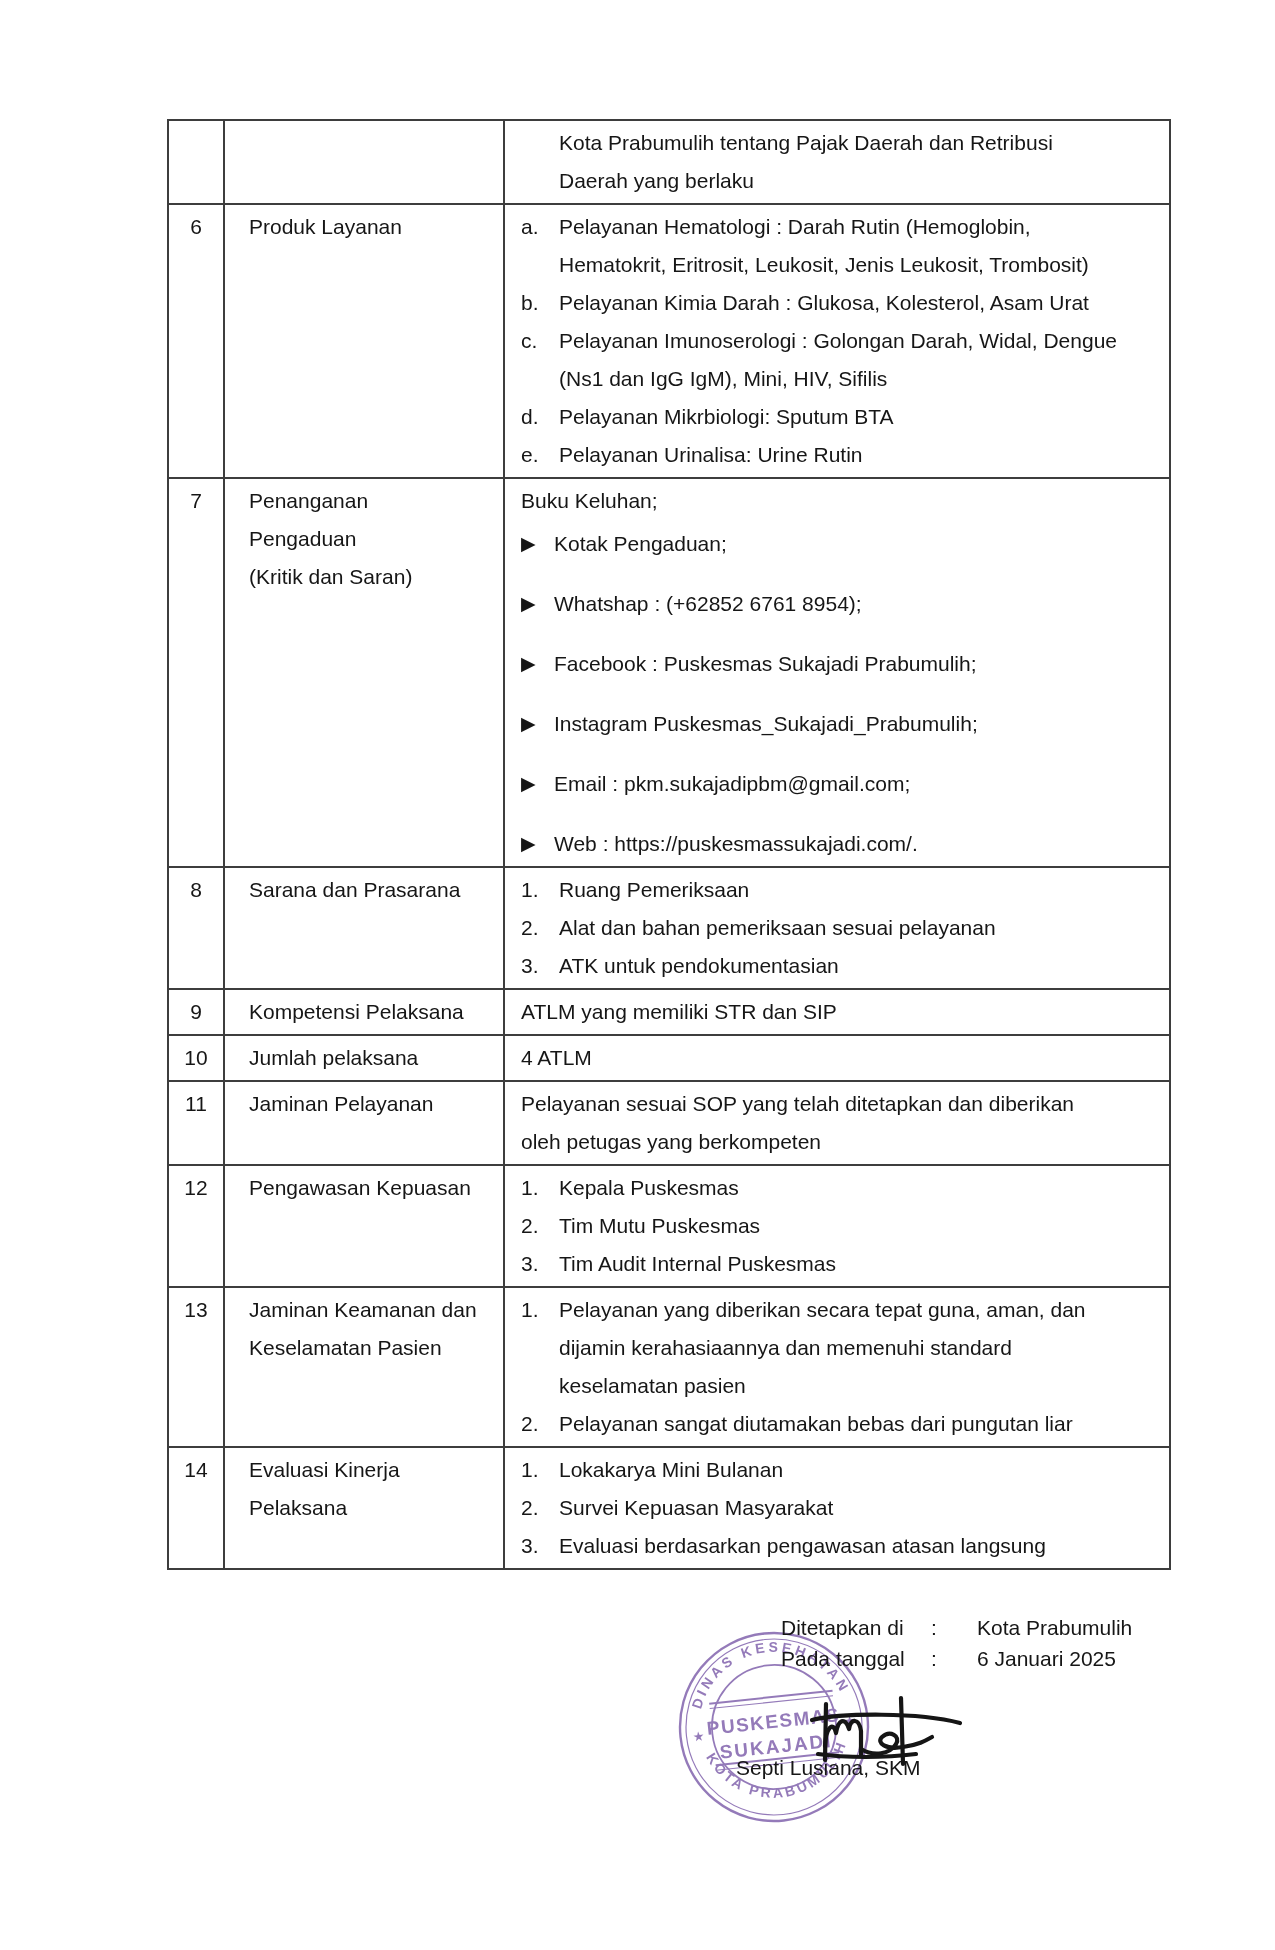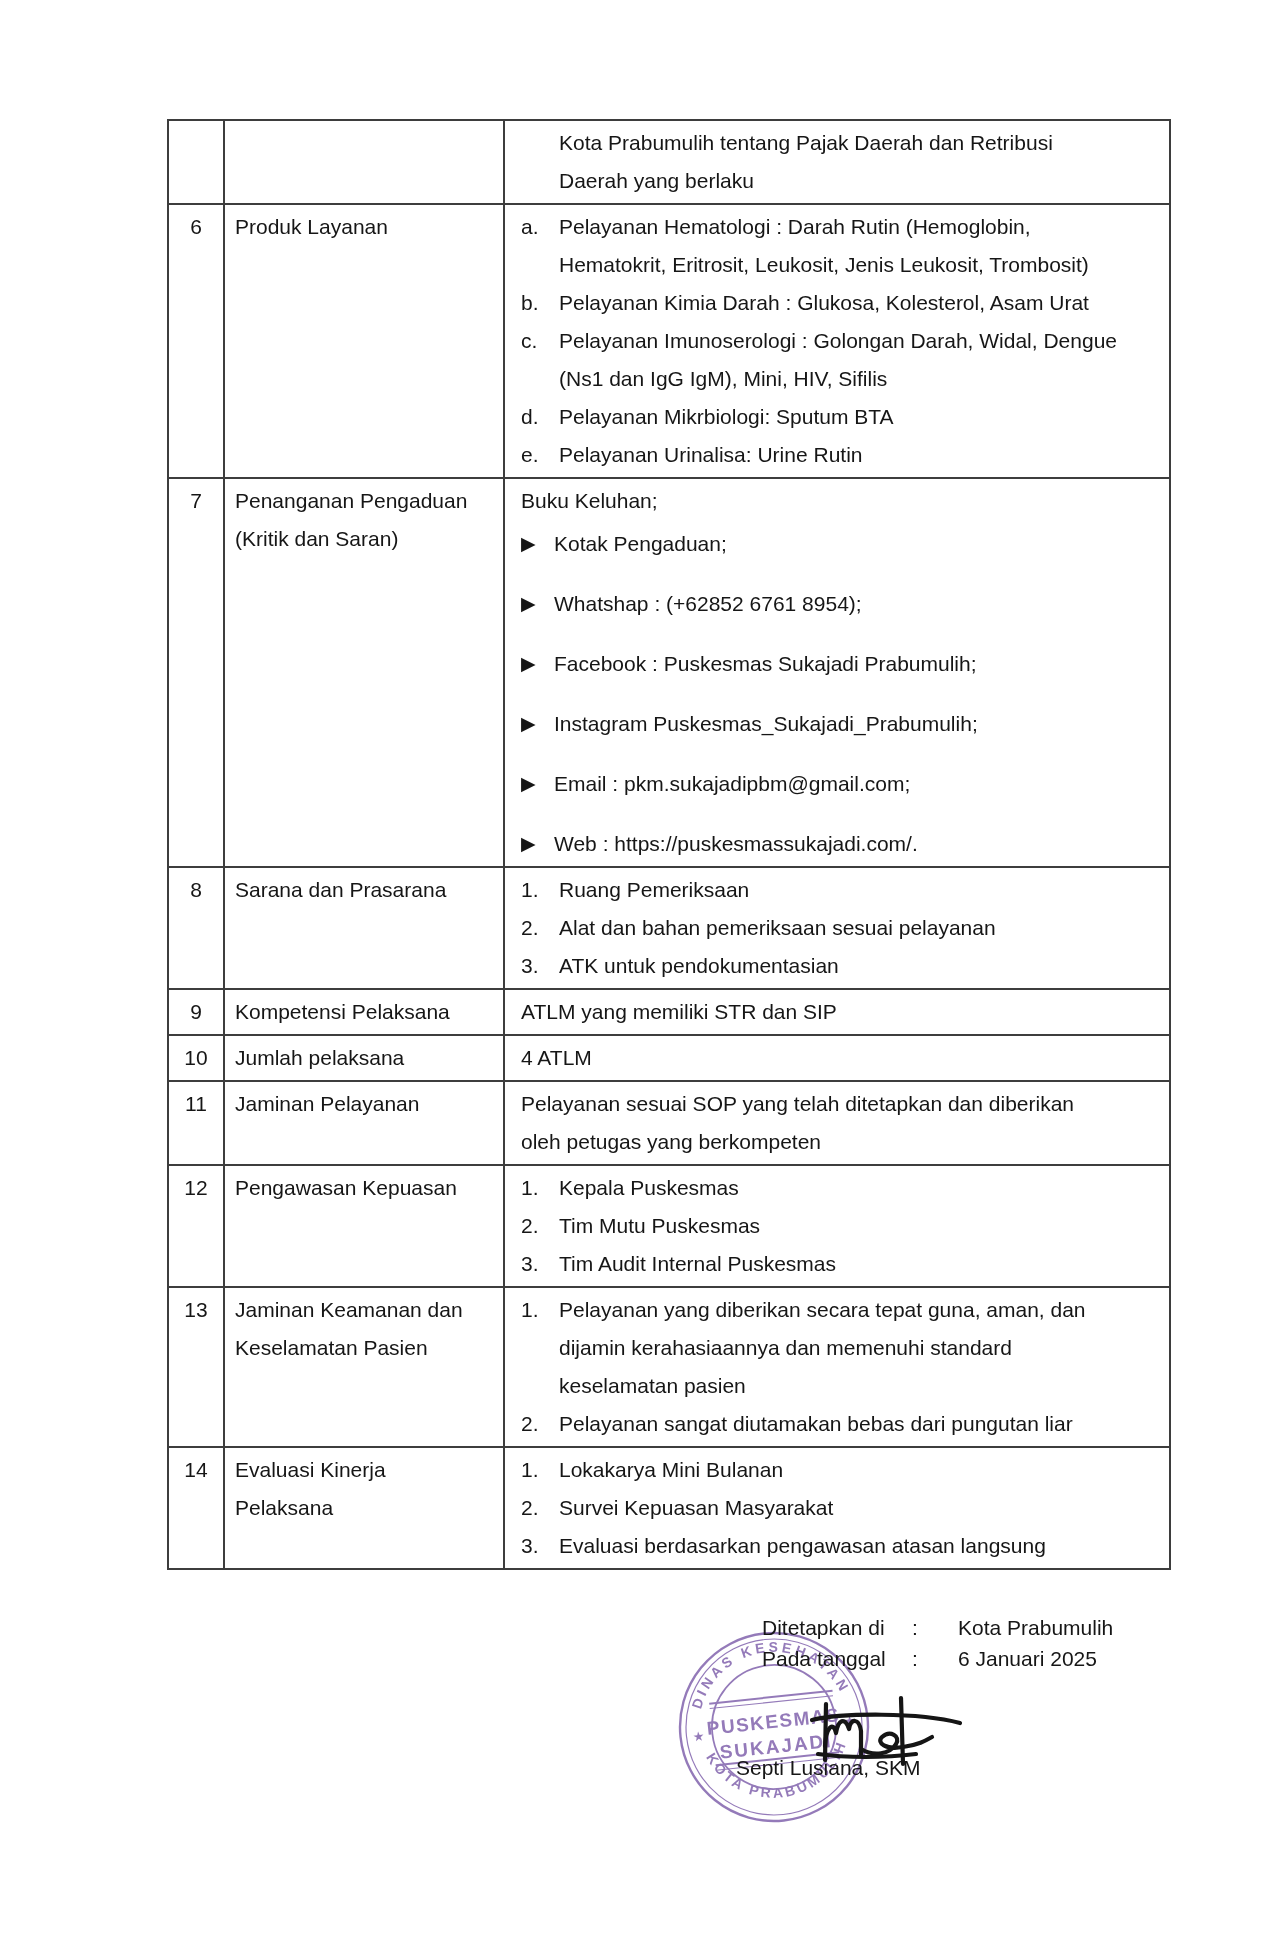--- a/index.html
+++ b/index.html
@@ -13,37 +13,37 @@
   }
   
   .doc-table{
     position:absolute;left:167px;top:119px;width:1002px;
     border-collapse:collapse;table-layout:fixed;
   }
   .doc-table td{
     border:2px solid #3d3d3d;
     vertical-align:top;
     line-height:38px;
-    padding:3px 10px;
+    padding:3px 24px;
   }
   td.cell-no{text-align:center;padding:3px 2px;}
   td.cell-content{padding:3px 16px;}
   .item{display:flex;align-items:flex-start;}
   .marker{flex:0 0 38px;}
   .marker.arrow{flex:0 0 33px;font-size:19px;}
   .ln-wrap{flex:1;min-width:0;}
   .spread .item + .item{margin-top:22px;}
   .spread .item:nth-child(2){margin-top:5px;}
   
   .closing{
     position:absolute;left:762px;top:1612px;
     line-height:31px;z-index:2;
   }
   .c-row{display:flex;}
-  .c-label{width:150px;}
+  .c-label{width:150px;margin-left:19px;}
   .c-colon{width:46px;}
   .signer{
     position:absolute;left:736px;top:1752px;line-height:31px;z-index:2;
   }
   
   .stamp{
     position:absolute;left:676px;top:1629px;width:196px;height:196px;
     z-index:1;opacity:.8;
   }
   

